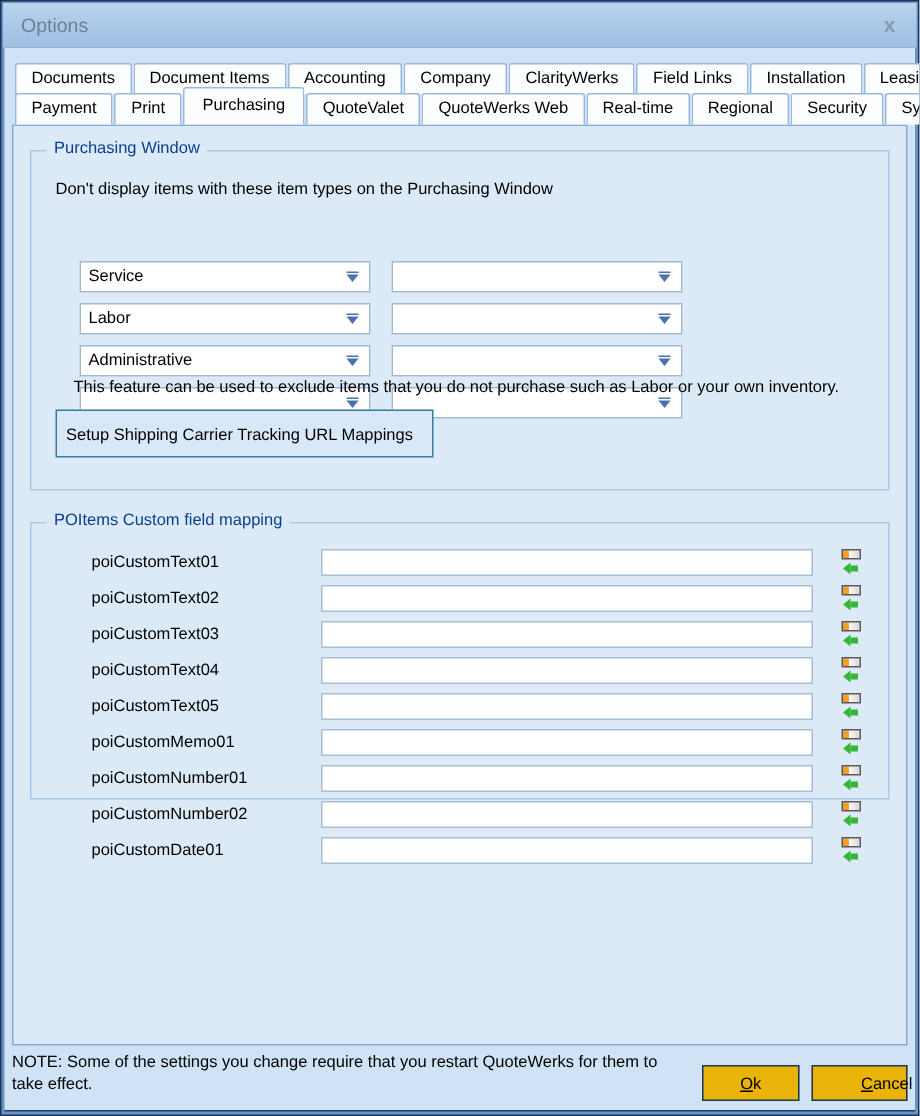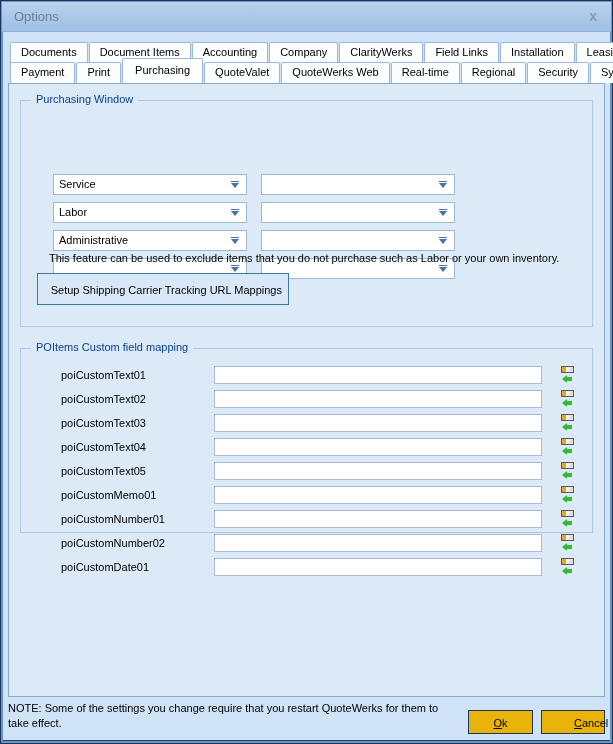--- a/index.html
+++ b/index.html
@@ -38,21 +38,21 @@
   .combo{position:absolute;width:194px;height:21px;background:#fff;border:1px solid #9fb7d3;box-sizing:border-box;margin-top:28px;}
   .combo .val{position:absolute;left:5px;top:3px;}
   .combo .arrow{position:absolute;right:7px;top:8px;width:0;height:0;
     border-left:4px solid transparent;border-right:4px solid transparent;border-top:5px solid #4a70ae;}
   .combo .arrow::before{content:"";position:absolute;left:-4px;top:-7px;width:8px;height:1px;background:#4a70ae;}
   .c-r1{top:45px}.c-r2{top:73px}.c-r3{top:101px}.c-r4{top:129px}
   .c-col1{left:32px}.c-col2{left:240px}
   
   .setup-btn{position:absolute;left:16px;top:172px;width:252px;height:32px;
     background:#d9e8f8;border:1px solid #3b7a9c;box-sizing:border-box;
-    font-family:"Liberation Sans",sans-serif;font-size:11px;color:#000;text-align:right;line-height:30px;}
+    font-family:"Liberation Sans",sans-serif;font-size:11px;color:#000;text-align:left;line-height:30px;}
   
   .map-row{position:absolute;left:0;width:100%;height:22px;}
   .map-label{position:absolute;left:16px;top:3px;margin-left:24px;}
   .map-input{position:absolute;left:193px;top:0;width:328px;height:18px;background:#fff;
     border:1px solid #a8bdd4;box-sizing:border-box;font-family:"Liberation Sans",sans-serif;font-size:11px;padding:0 4px;}
   .map-icon{position:absolute;left:540px;top:-1px;width:14px;height:20px;cursor:pointer;}
   .mi-bar{position:absolute;left:0;top:1px;width:13px;height:7px;border:1px solid #5a5a5a;box-sizing:border-box;
     background:linear-gradient(90deg,#f0a028 0,#f0a028 4px,#fbfbfb 4px,#d5d5d5 100%);}
   .mi-arrow{position:absolute;left:1px;top:10px;width:11px;height:8px;}
   .mi-arrow::before{content:"";position:absolute;left:0;top:0;width:0;height:0;
@@ -97,20 +97,21 @@
     <div class="tab">Real-time</div>
     <div class="tab">Regional</div>
     <div class="tab">Security</div>
     <div class="tab">Sync</div>
   </div>
 
   <div class="page">
 
     <div class="groupbox" id="gb-purchasing">
       <span class="group-label">Purchasing Window</span>
+      <div class="instruction">Don't display items with these item types on the Purchasing Window</div>
 
       <div class="combo c-col1 c-r1">
         <span class="val">Service</span>
         <span class="arrow"></span>
       </div>
       <div class="combo c-col1 c-r2">
         <span class="val">Labor</span>
         <span class="arrow"></span>
       </div>
       <div class="combo c-col1 c-r3">

